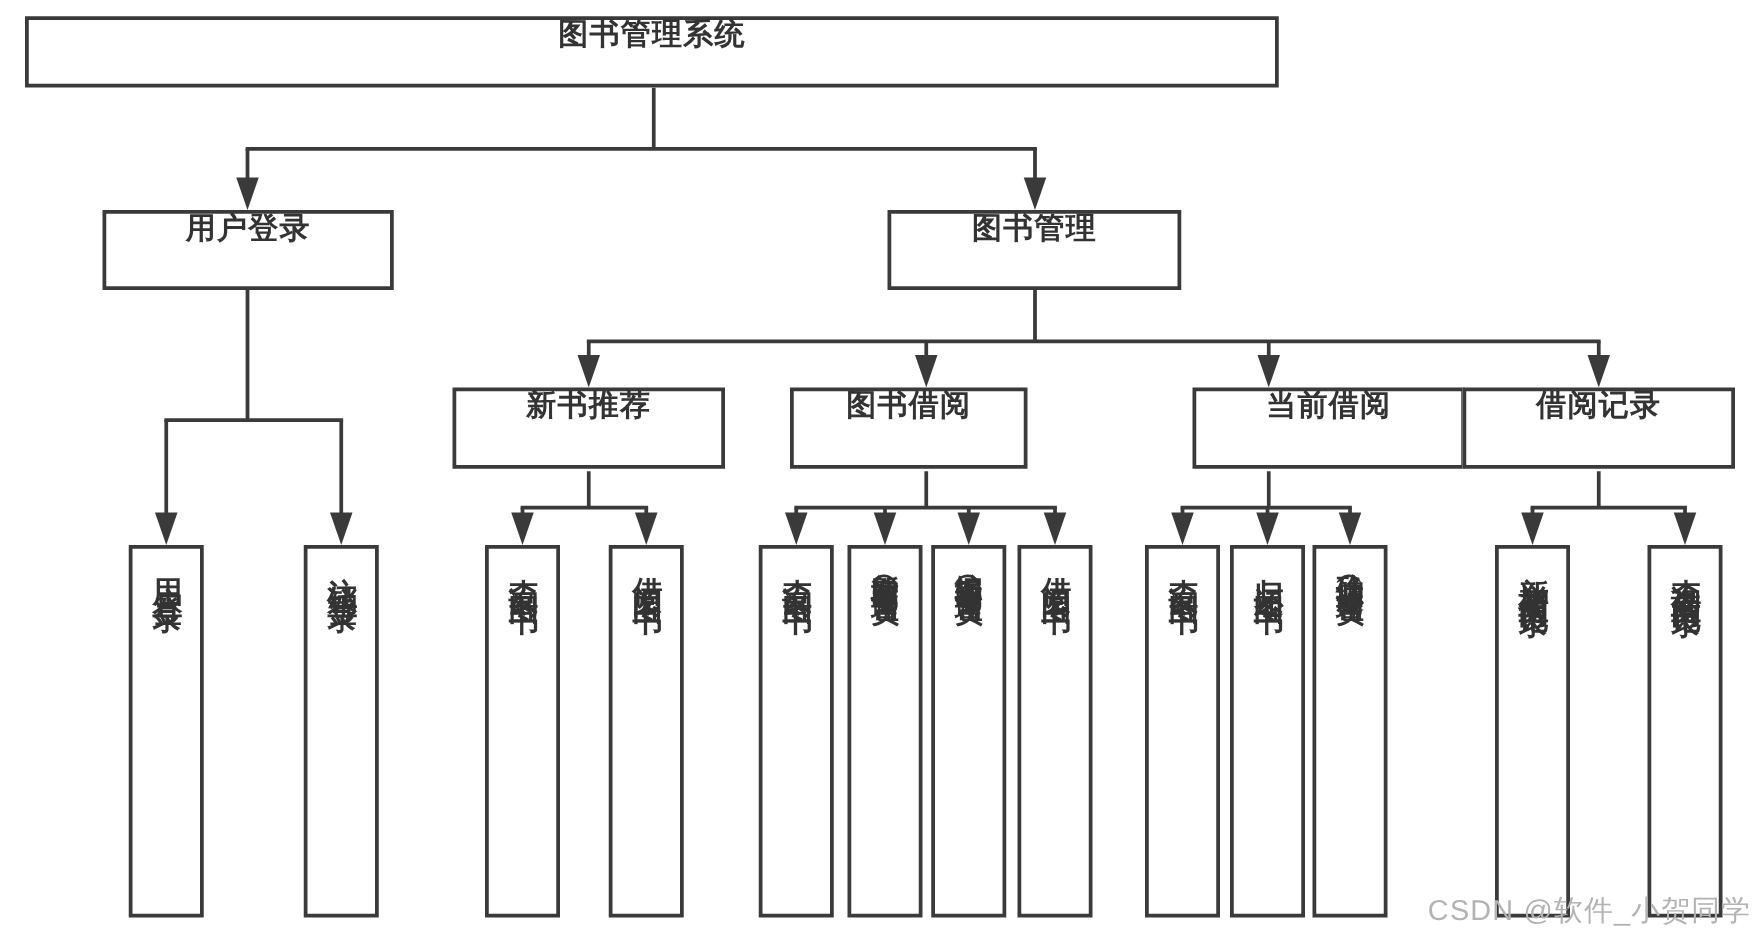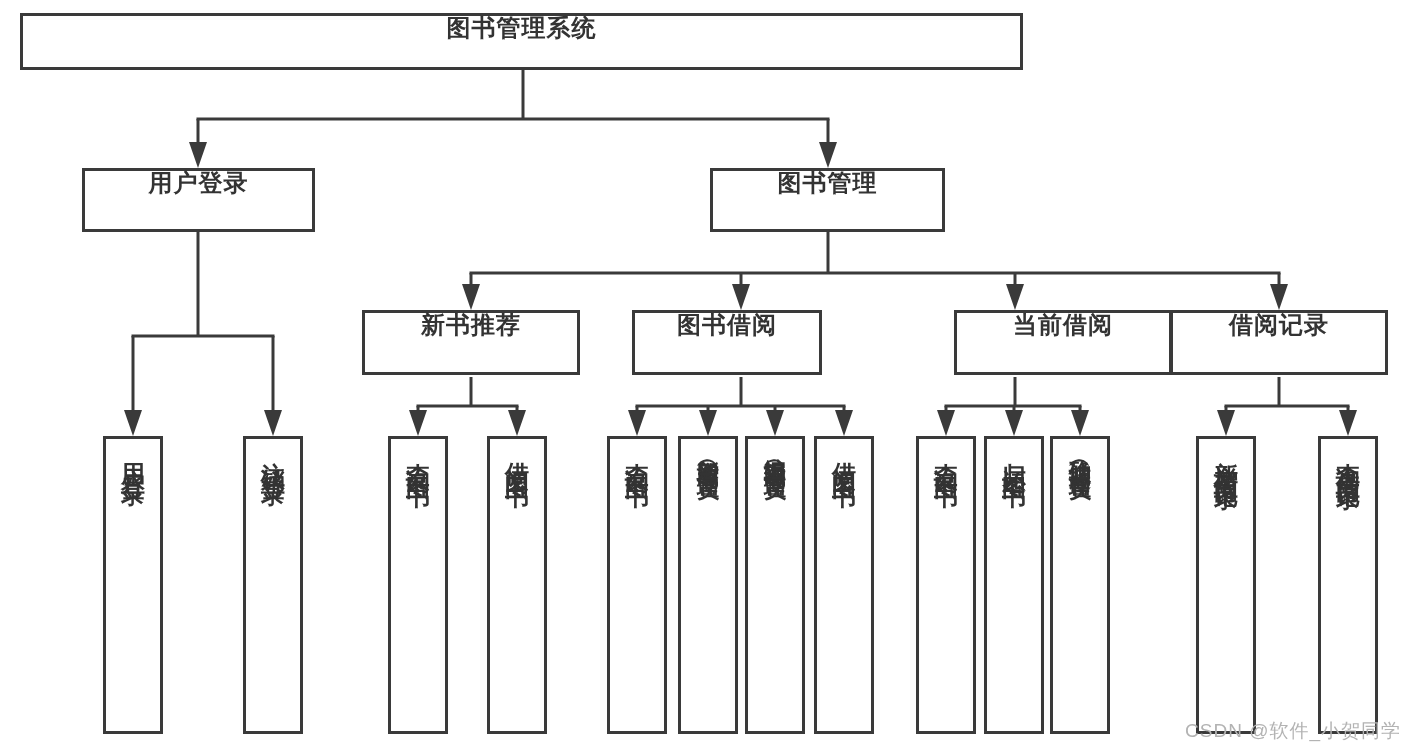--- a/index.html
+++ b/index.html
@@ -36,21 +36,21 @@
     writing-mode: vertical-lr;
     letter-spacing: 7px;
     margin-top: 4px;
   }
   .node.v.mid .lbl { letter-spacing: 5px; }
   .node.v.long .lbl { letter-spacing: 3px; font-size: 22px; margin-top: 2px; }
   .watermark {
     position: absolute;
     right: 4px;
     bottom: 3px;
-    font-size: 19px;
+    font-size: 23px;
     color: var(--watermark, #b3b3b3);
     letter-spacing: 1px;
     z-index: 3;
     white-space: nowrap;
   }
 </style>
 </head>
 <body>
 
 <div class="stage">

